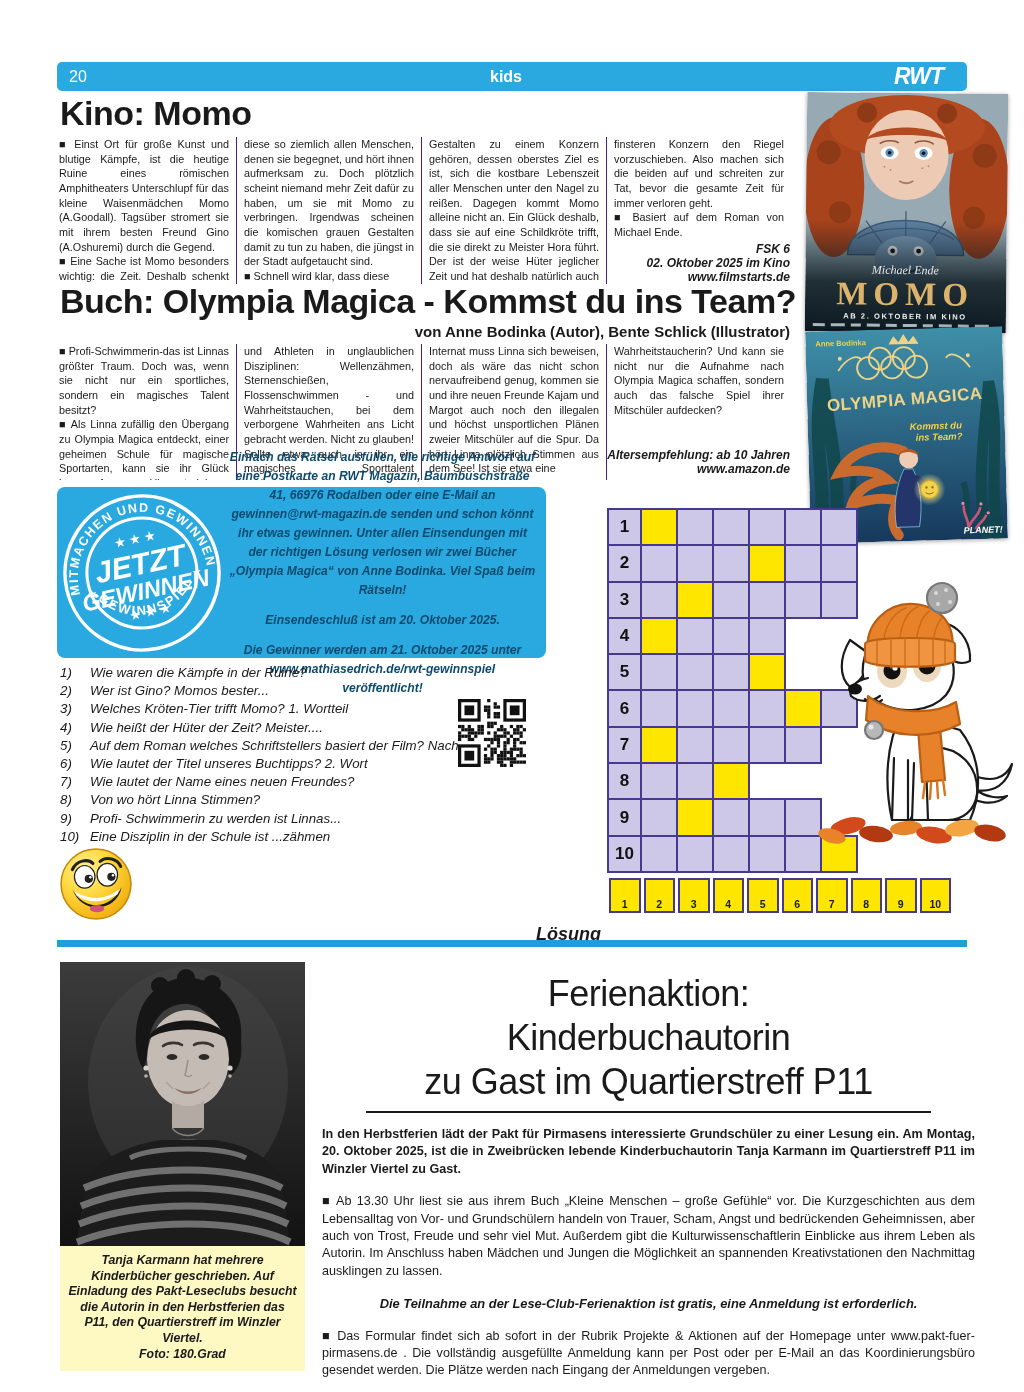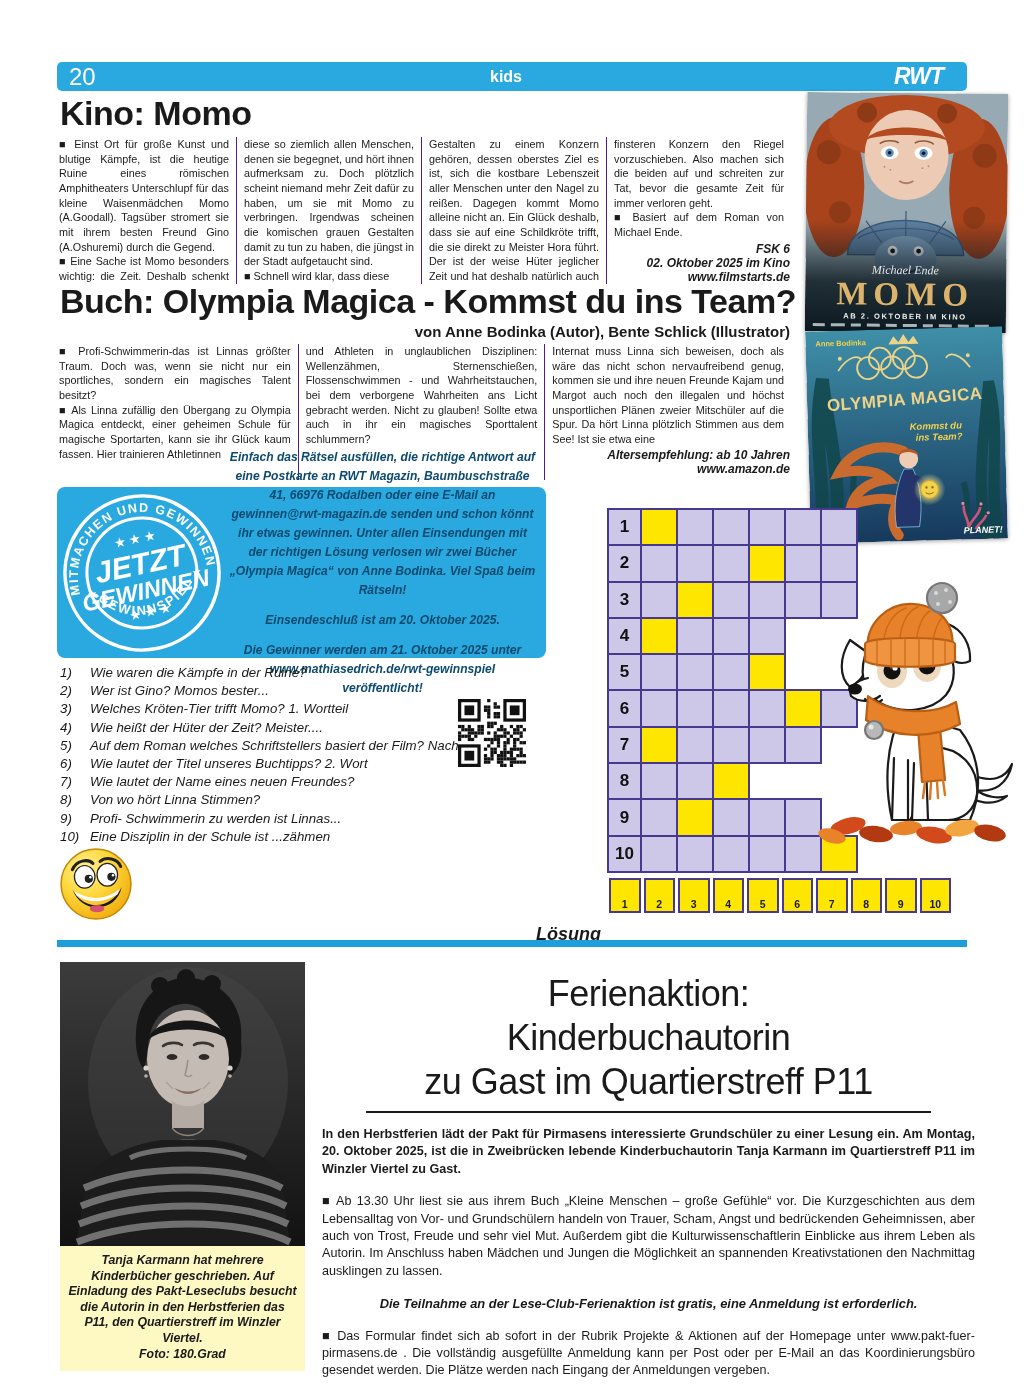--- a/index.html
+++ b/index.html
@@ -3,21 +3,21 @@
 <meta charset="utf-8">
 <style>
   html,body{margin:0;padding:0;background:#ffffff;}
   #page{position:relative;width:1024px;height:1392px;background:#fff;overflow:hidden;
         font-family:"Liberation Sans","DejaVu Sans",sans-serif;color:#1a1a1a;}
   .abs{position:absolute;}
 
   
   #header-bar{left:57px;top:62px;width:910px;height:29px;background:#29a9e0;border-radius:5px;
     display:flex;align-items:center;color:#fff;}
-  #page-num{font-size:24px;padding-left:12px;width:80px;}
+  #page-num{font-size:16px;padding-left:12px;width:80px;}
   #section-name{flex:1;text-align:center;font-weight:bold;font-size:16px;}
   #brand{width:80px;text-align:right;padding-right:24px;font-weight:900;font-style:italic;font-size:23px;letter-spacing:-1px;}
 
   
   .headline{font-weight:700;font-size:34px;letter-spacing:-.5px;}
   #kino-title{left:60px;top:94px;}
   #buch-title{left:60px;top:282px;}
   #buch-byline{top:323px;right:234px;font-weight:700;font-size:15px;}
 
   
@@ -123,20 +123,23 @@
   <div class="abs cols" id="buch-cols">
       <div class="col">
         <p>■ Profi-Schwimmerin-das ist Linnas größter Traum. Doch was, wenn sie nicht nur ein sportliches, sondern ein magisches Talent besitzt?</p>
         <p>■ Als Linna zufällig den Übergang zu Olympia Magica entdeckt, einer geheimen Schule für magische Sportarten, kann sie ihr Glück kaum fassen. Hier trainieren Athletinnen</p>
       </div>
       <div class="col">
         <p>und Athleten in unglaublichen Disziplinen: Wellenzähmen, Sternenschießen, Flossenschwimmen - und Wahrheitstauchen, bei dem verborgene Wahrheiten ans Licht gebracht werden. Nicht zu glauben! Sollte etwa auch in ihr ein magisches Sporttalent schlummern?</p>
       </div>
       <div class="col">
         <p>Internat muss Linna sich beweisen, doch als wäre das nicht schon nervaufreibend genug, kommen sie und ihre neuen Freunde Kajam und Margot auch noch den illegalen und höchst unsportlichen Plänen zweier Mitschüler auf die Spur. Da hört Linna plötzlich Stimmen aus dem See! Ist sie etwa eine</p>
+      </div>
+      <div class="col">
+        <p>Wahrheitstaucherin? Und kann sie nicht nur die Aufnahme nach Olympia Magica schaffen, sondern auch das falsche Spiel ihrer Mitschüler aufdecken?</p>
       </div>
     </div>
   <div class="abs metaBlock" id="buch-meta">
       <div>Altersempfehlung:  ab 10 Jahren</div>
       <div>www.amazon.de</div>
     </div>
 
   <div class="abs" id="contest">
     <svg id="stamp" width="164" height="164" viewBox="0 0 164 164">
       <defs>

